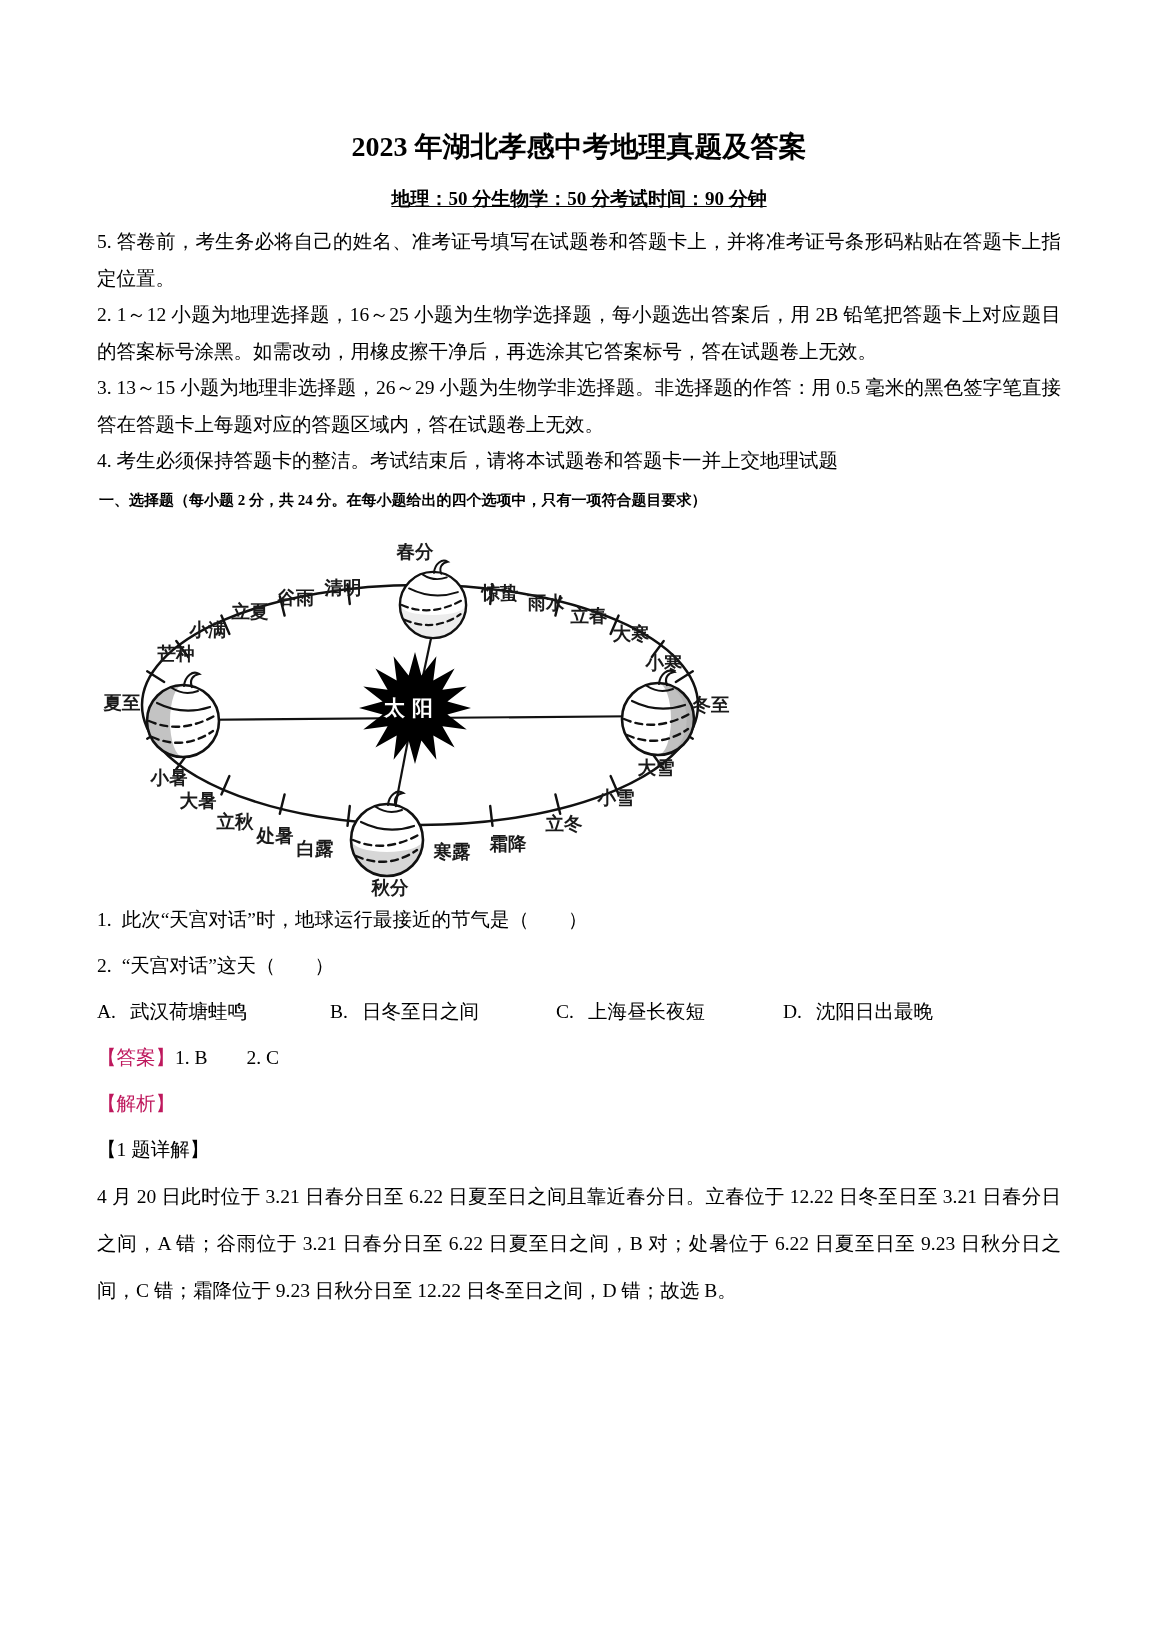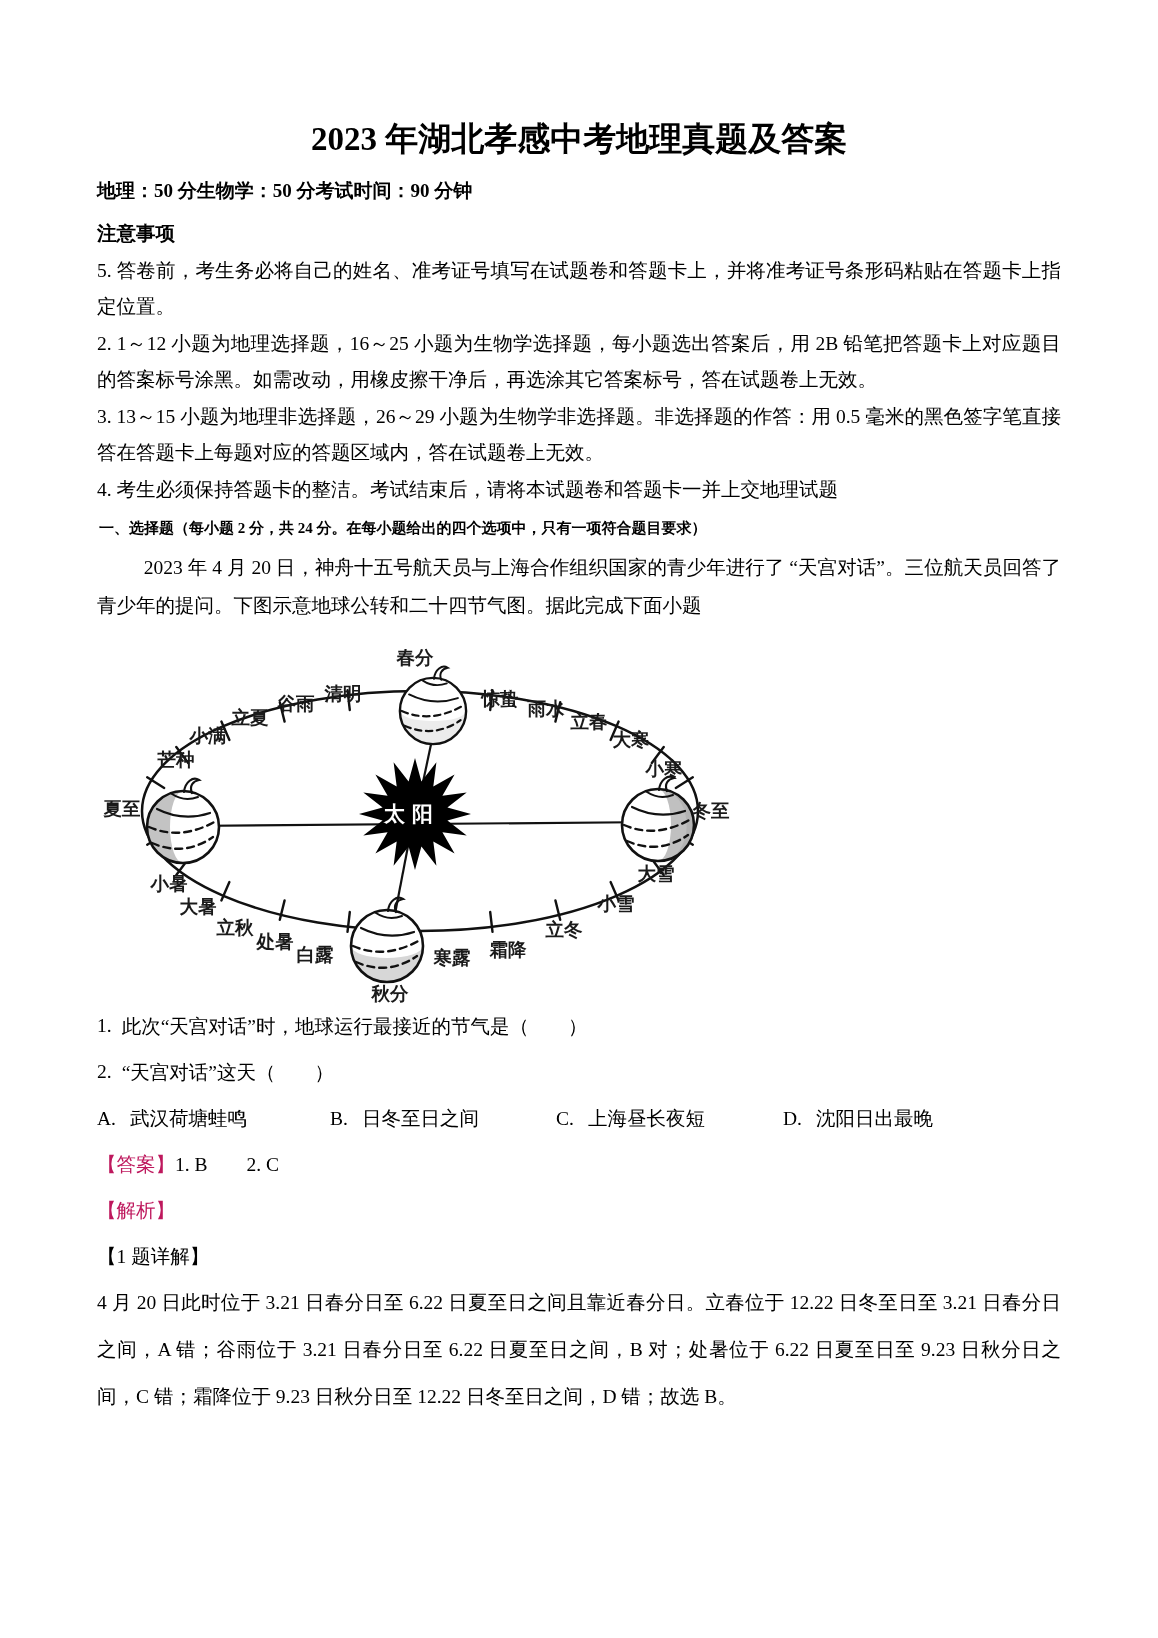--- a/index.html
+++ b/index.html
@@ -1,22 +1,22 @@
 <!DOCTYPE html>
 <html><head>
 <meta charset="utf-8">
 <style>
   html,body{margin:0;padding:0;}
   body{
     width:1158px;height:1638px;overflow:hidden;background:#ffffff;color:#000;
     font-family:"Liberation Serif","DejaVu Serif",serif;
   }
   .page{padding:0 97px;}
-  .title{margin:4px;padding-top:116px;font-size:33px;line-height:38px;font-weight:700;text-align:center;}
-  .subtitle{margin:20px 0 0 0;font-size:19px;line-height:26px;font-weight:700;text-align:left;}
+  .title{margin:12px;padding-top:116px;font-size:28px;line-height:38px;font-weight:700;text-align:center;}
+  .subtitle{margin:20px 0 0 0;font-size:19px;line-height:26px;font-weight:700;text-align:center;text-decoration:underline;}
   .notice{margin-top:12px;font-size:19.5px;line-height:36.5px;}
   .notice p{margin:0;text-align:justify;}
   .notice .nh{font-weight:700;text-align:left;}
   .section-heading{margin:2px;font-size:15px;font-weight:700;line-height:37px;text-align:justify;}
   .intro{margin:0;font-size:19.5px;line-height:38px;text-indent:2.4em;text-align:justify;}
   .diagram{position:relative;width:660px;height:374px;margin:4px 0 0 3px;}
   .diagram svg{position:absolute;left:0;top:0;}
   .term{
     position:absolute;transform:translate(-50%,-50%);white-space:nowrap;
     font-family:"Liberation Sans","DejaVu Sans",sans-serif;font-weight:700;font-size:18.5px;color:#1a1a1a;text-align:right;
@@ -35,29 +35,27 @@
 </style>
 </head>
 <body>
 
 <div class="page">
 
   <h1 class="title">2023 年湖北孝感中考地理真题及答案</h1>
   <div class="subtitle">地理：50 分生物学：50 分考试时间：90 分钟</div>
 
   <div class="notice">
-    <p class="nh">注意事项</p>
     <p>5. 答卷前，考生务必将自己的姓名、准考证号填写在试题卷和答题卡上，并将准考证号条形码粘贴在答题卡上指定位置。</p>
     <p>2. 1～12 小题为地理选择题，16～25 小题为生物学选择题，每小题选出答案后，用 2B 铅笔把答题卡上对应题目的答案标号涂黑。如需改动，用橡皮擦干净后，再选涂其它答案标号，答在试题卷上无效。</p>
     <p>3. 13～15 小题为地理非选择题，26～29 小题为生物学非选择题。非选择题的作答：用 0.5 毫米的黑色签字笔直接答在答题卡上每题对应的答题区域内，答在试题卷上无效。</p>
     <p>4. 考生必须保持答题卡的整洁。考试结束后，请将本试题卷和答题卡一并上交地理试题</p>
   </div>
 
   <p class="section-heading">一、选择题（每小题 2 分，共 24 分。在每小题给出的四个选项中，只有一项符合题目要求）</p>
-  <p class="intro">2023 年 4 月 20 日，神舟十五号航天员与上海合作组织国家的青少年进行了 “天宫对话”。三位航天员回答了青少年的提问。下图示意地球公转和二十四节气图。据此完成下面小题</p>
 
   <div class="diagram">
     <svg width="660" height="385" viewBox="0 0 660 385">
       <defs>
         <g id="globe-lines" fill="none" stroke="#111" stroke-linecap="round">
           <circle r="36" stroke-width="2.6"></circle>
           <path d="M -11,-33 Q 1,-25 15,-30" stroke-width="2"></path>
           <path d="M -26,-18 Q 0,-5 27,-14" stroke-width="2.2"></path>
           <path d="M -34,0 Q -2,14 33,-6" stroke-width="2.4" stroke-dasharray="7 5"></path>
           <path d="M -31,16 Q 1,30 30,10" stroke-width="2.4" stroke-dasharray="7 5"></path>

